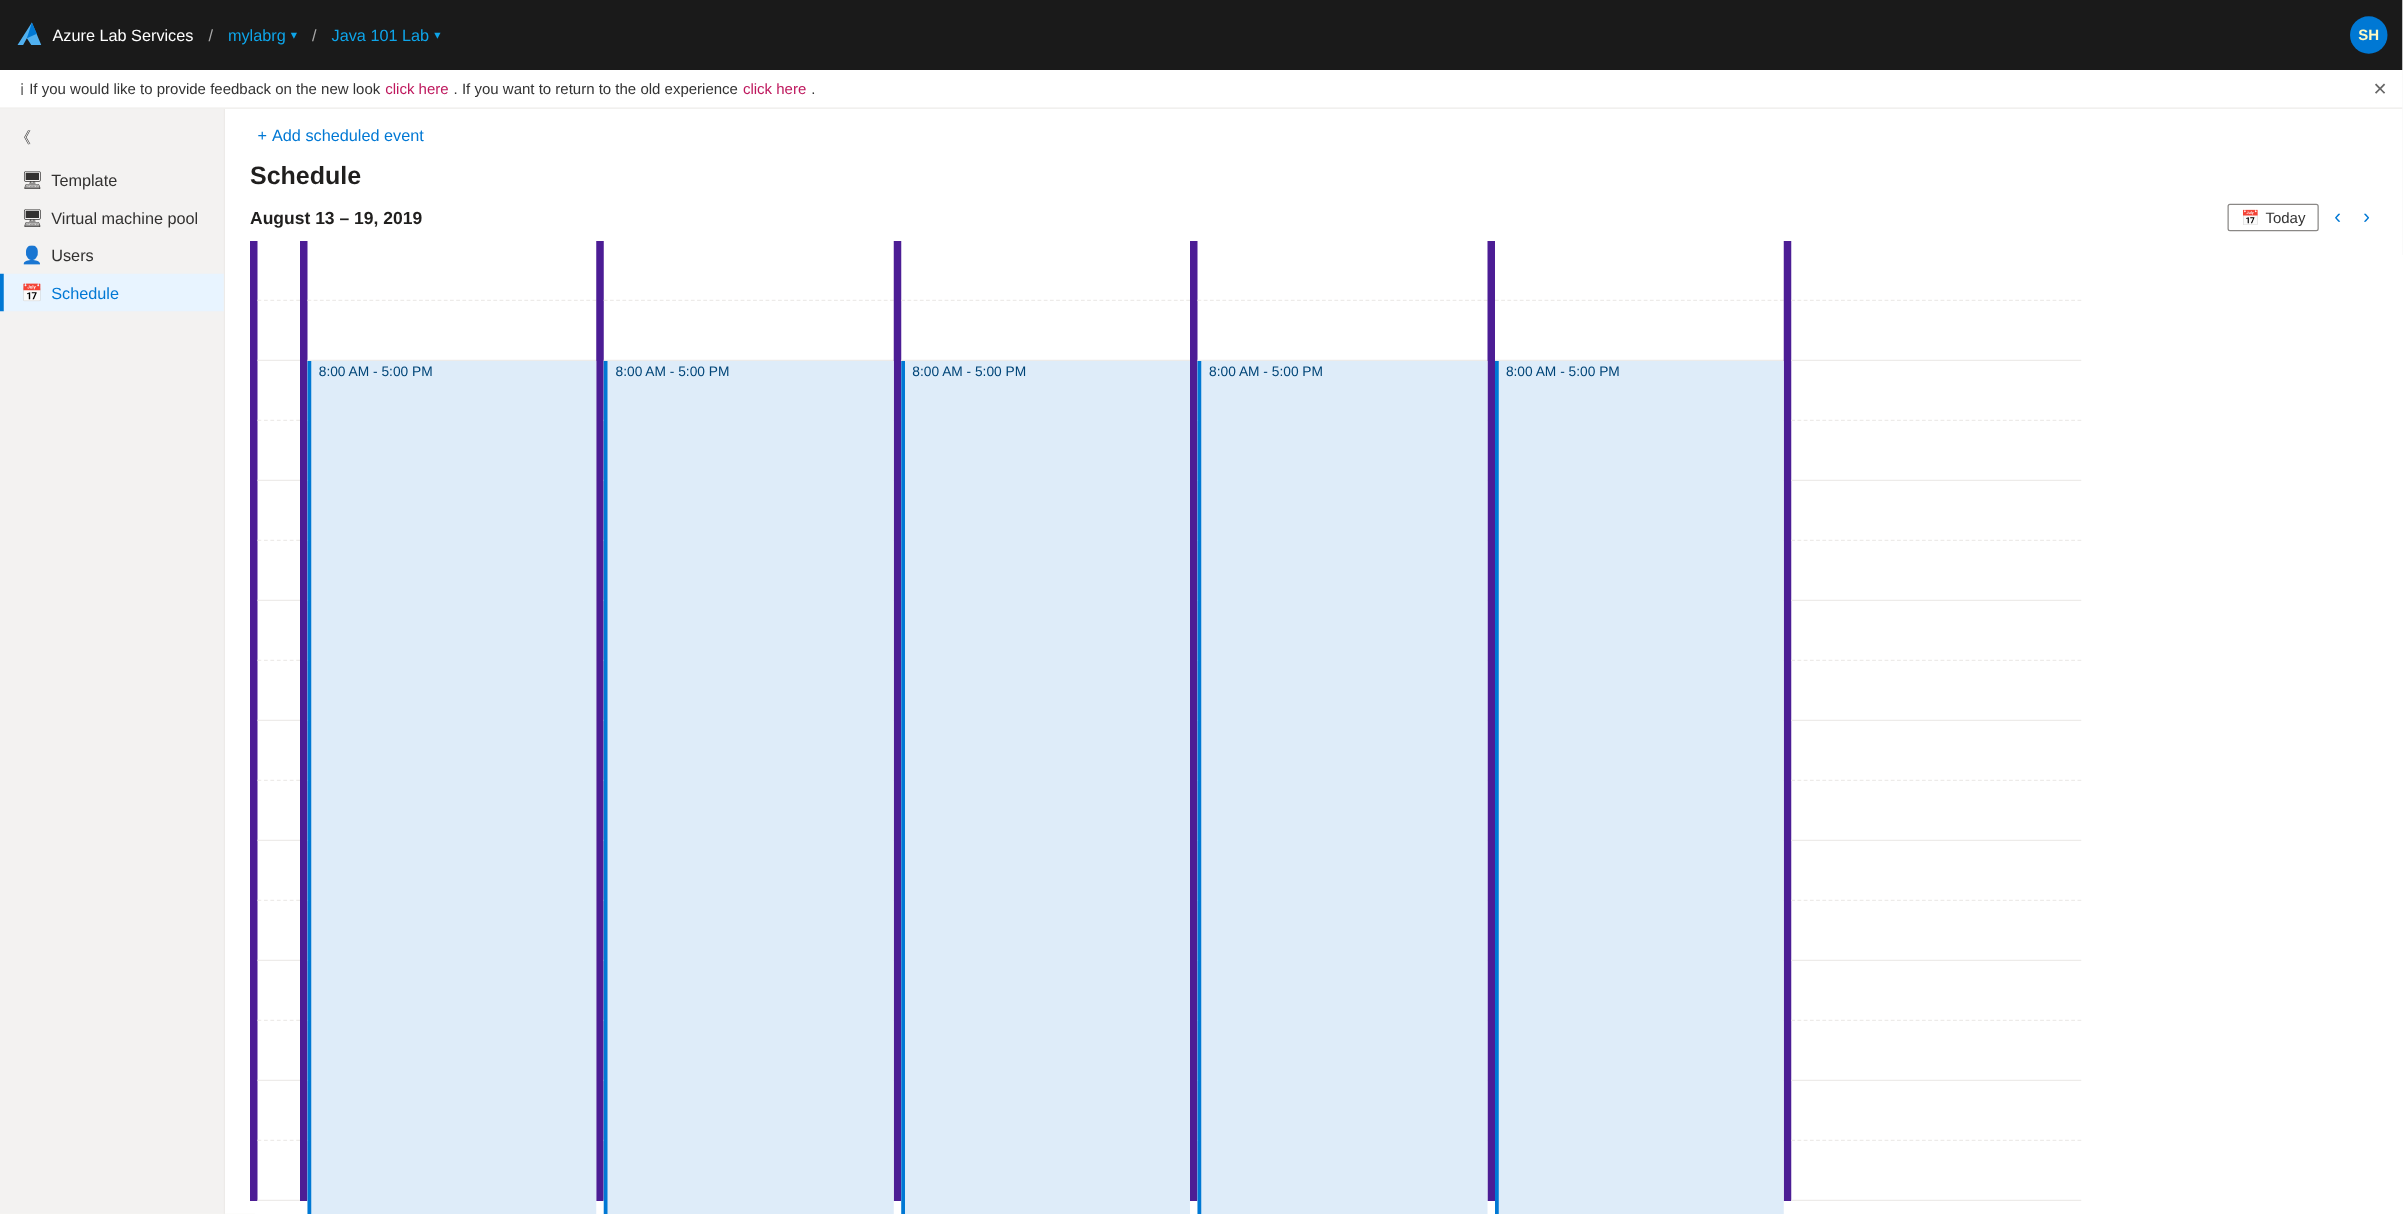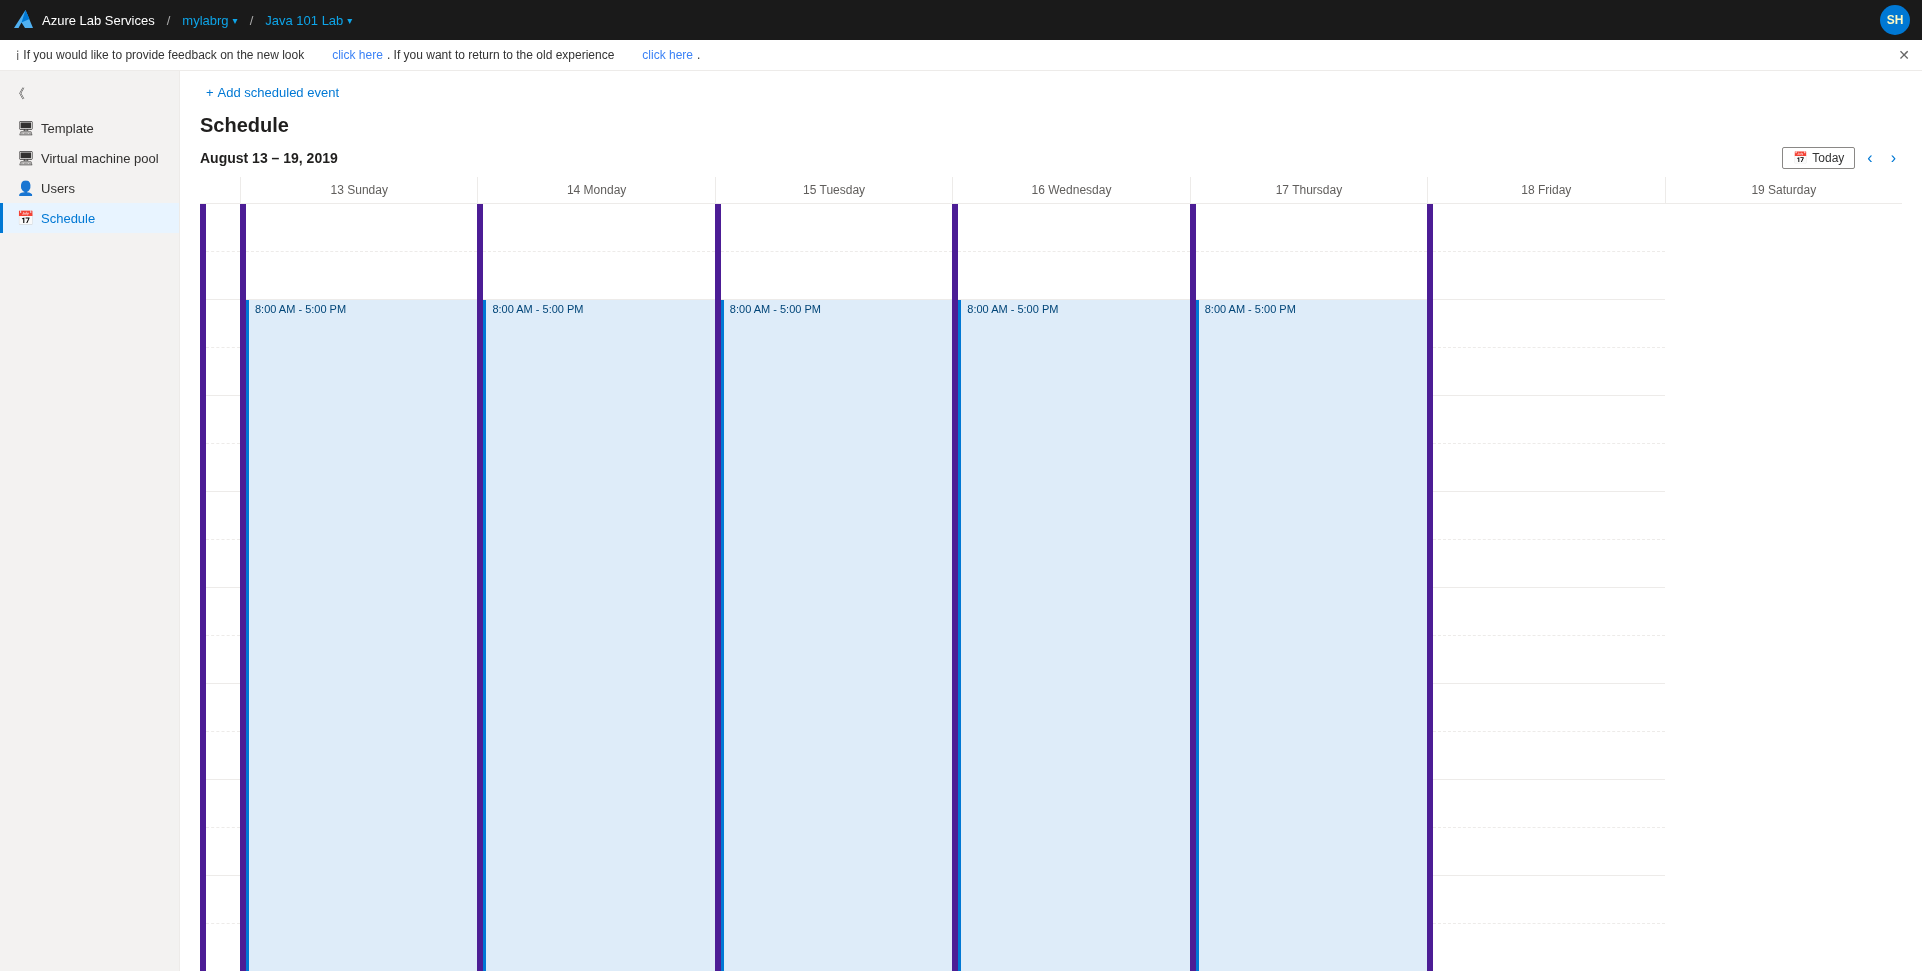--- a/index.html
+++ b/index.html
@@ -1,21 +1,21 @@
 <!DOCTYPE html>
 <html><head>
   <meta charset="utf-8">
   <style>
     * { box-sizing: border-box; margin: 0; padding: 0; }
     body { font-family: 'Segoe UI', Arial, sans-serif; font-size: 13px; background: #f3f2f1; overflow: hidden; height: 971px; }
 
     
     .topbar {
       background: #1a1a1a;
-      height: 40px;
+      height: 56px;
       display: flex;
       align-items: center;
       padding: 0 12px;
       color: #fff;
       gap: 8px;
       position: relative;
     }
     .topbar-logo {
       display: flex;
       align-items: center;
@@ -49,21 +49,21 @@
       background: #fff;
       border-bottom: 1px solid #edebe9;
       padding: 6px 16px;
       font-size: 12px;
       color: #333;
       display: flex;
       align-items: center;
       gap: 4px;
       position: relative;
     }
-    .feedback-bar a { color: #3b82f6; text-decoration: none; margin-left: 24px; }
+    .feedback-bar a { color: #be185d; text-decoration: none; }
     .feedback-close {
       position: absolute; right: 12px; top: 50%; transform: translateY(-50%);
       cursor: pointer; color: #666; font-size: 14px;
     }
     .info-icon {
       color: #666; font-size: 13px;
     }
 
     
     .app-layout {
@@ -328,30 +328,20 @@
           <span>Today</span>
         </button>
         <button class="nav-arrow">‹</button>
         <button class="nav-arrow">›</button>
       </div>
     </div>
 
     <div class="calendar-container">
       <div class="calendar-grid">
 
-        <div class="day-headers">
-          <div class="day-header-spacer"></div>
-          <div class="day-header">13 Sunday</div>
-          <div class="day-header">14 Monday</div>
-          <div class="day-header">15 Tuesday</div>
-          <div class="day-header">16 Wednesday</div>
-          <div class="day-header">17 Thursday</div>
-          <div class="day-header">18 Friday</div>
-          <div class="day-header">19 Saturday</div>
-        </div>
 
         <div class="time-slots" id="time-slots-container">
 
 
           <div class="day-col" id="col-sun">
               <div class="time-slot-cell"></div>
               <div class="time-slot-cell"></div>
               <div class="time-slot-cell"></div>
               <div class="time-slot-cell"></div>
               <div class="time-slot-cell"></div>

